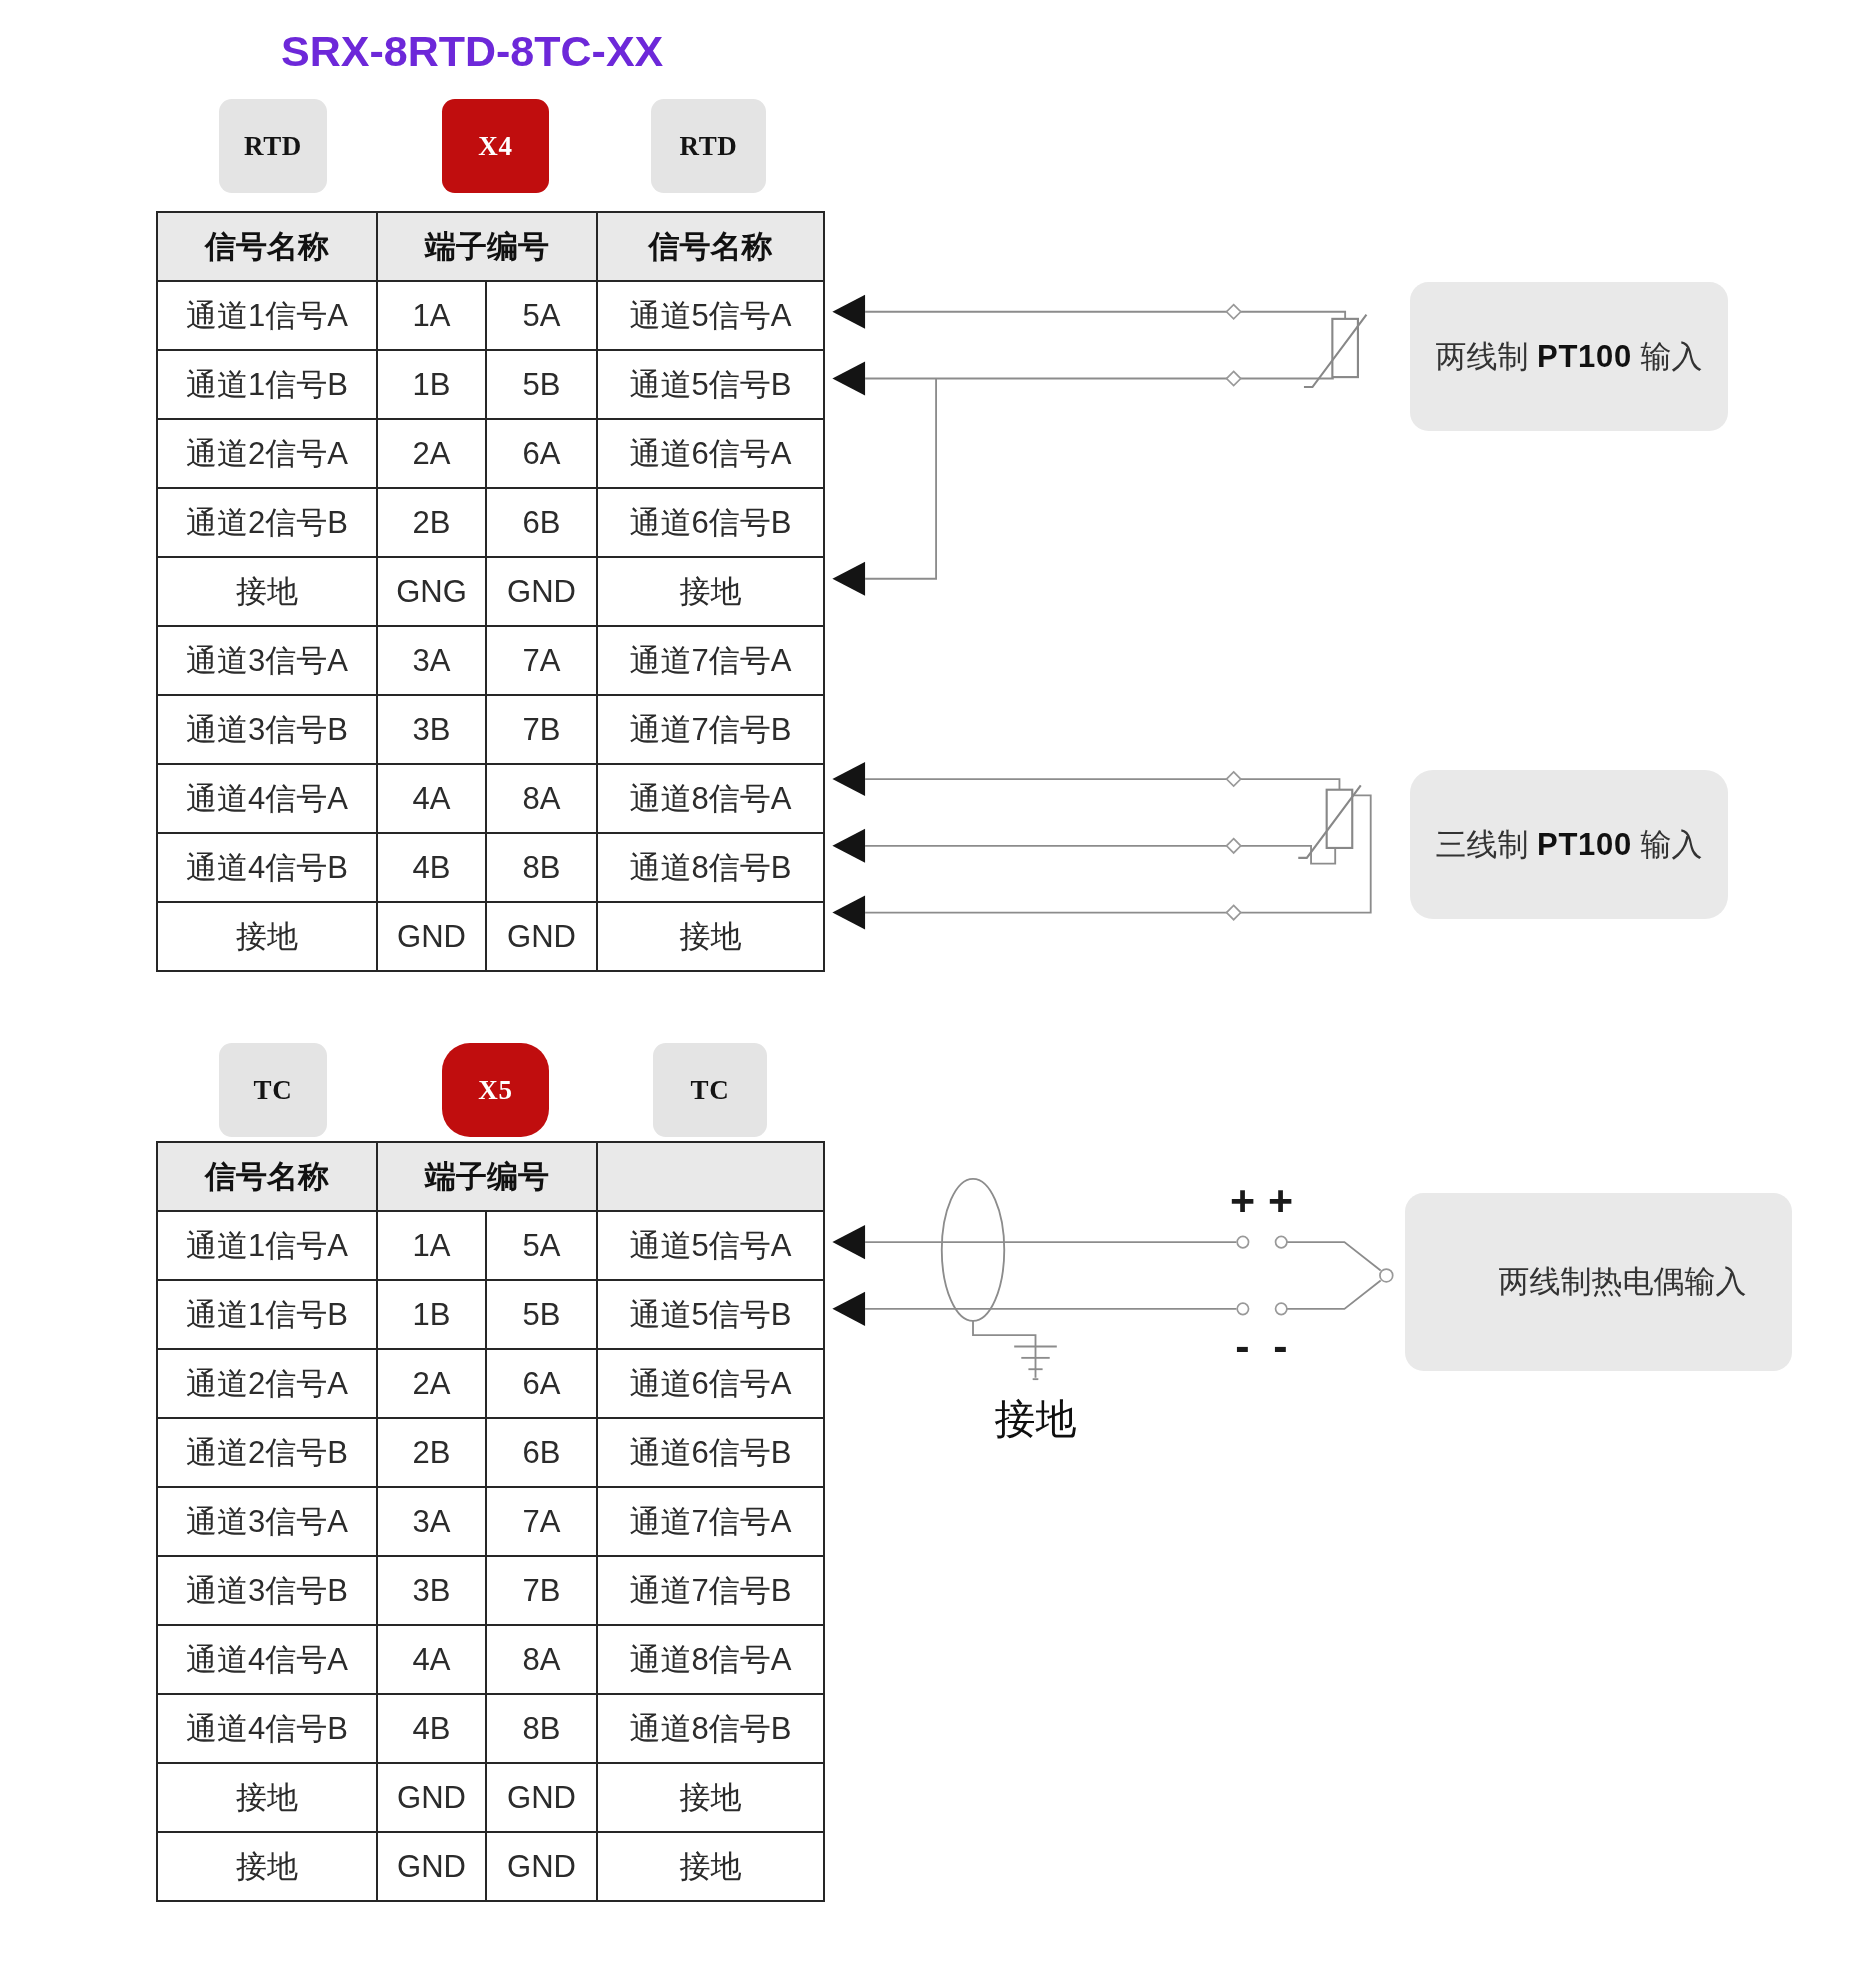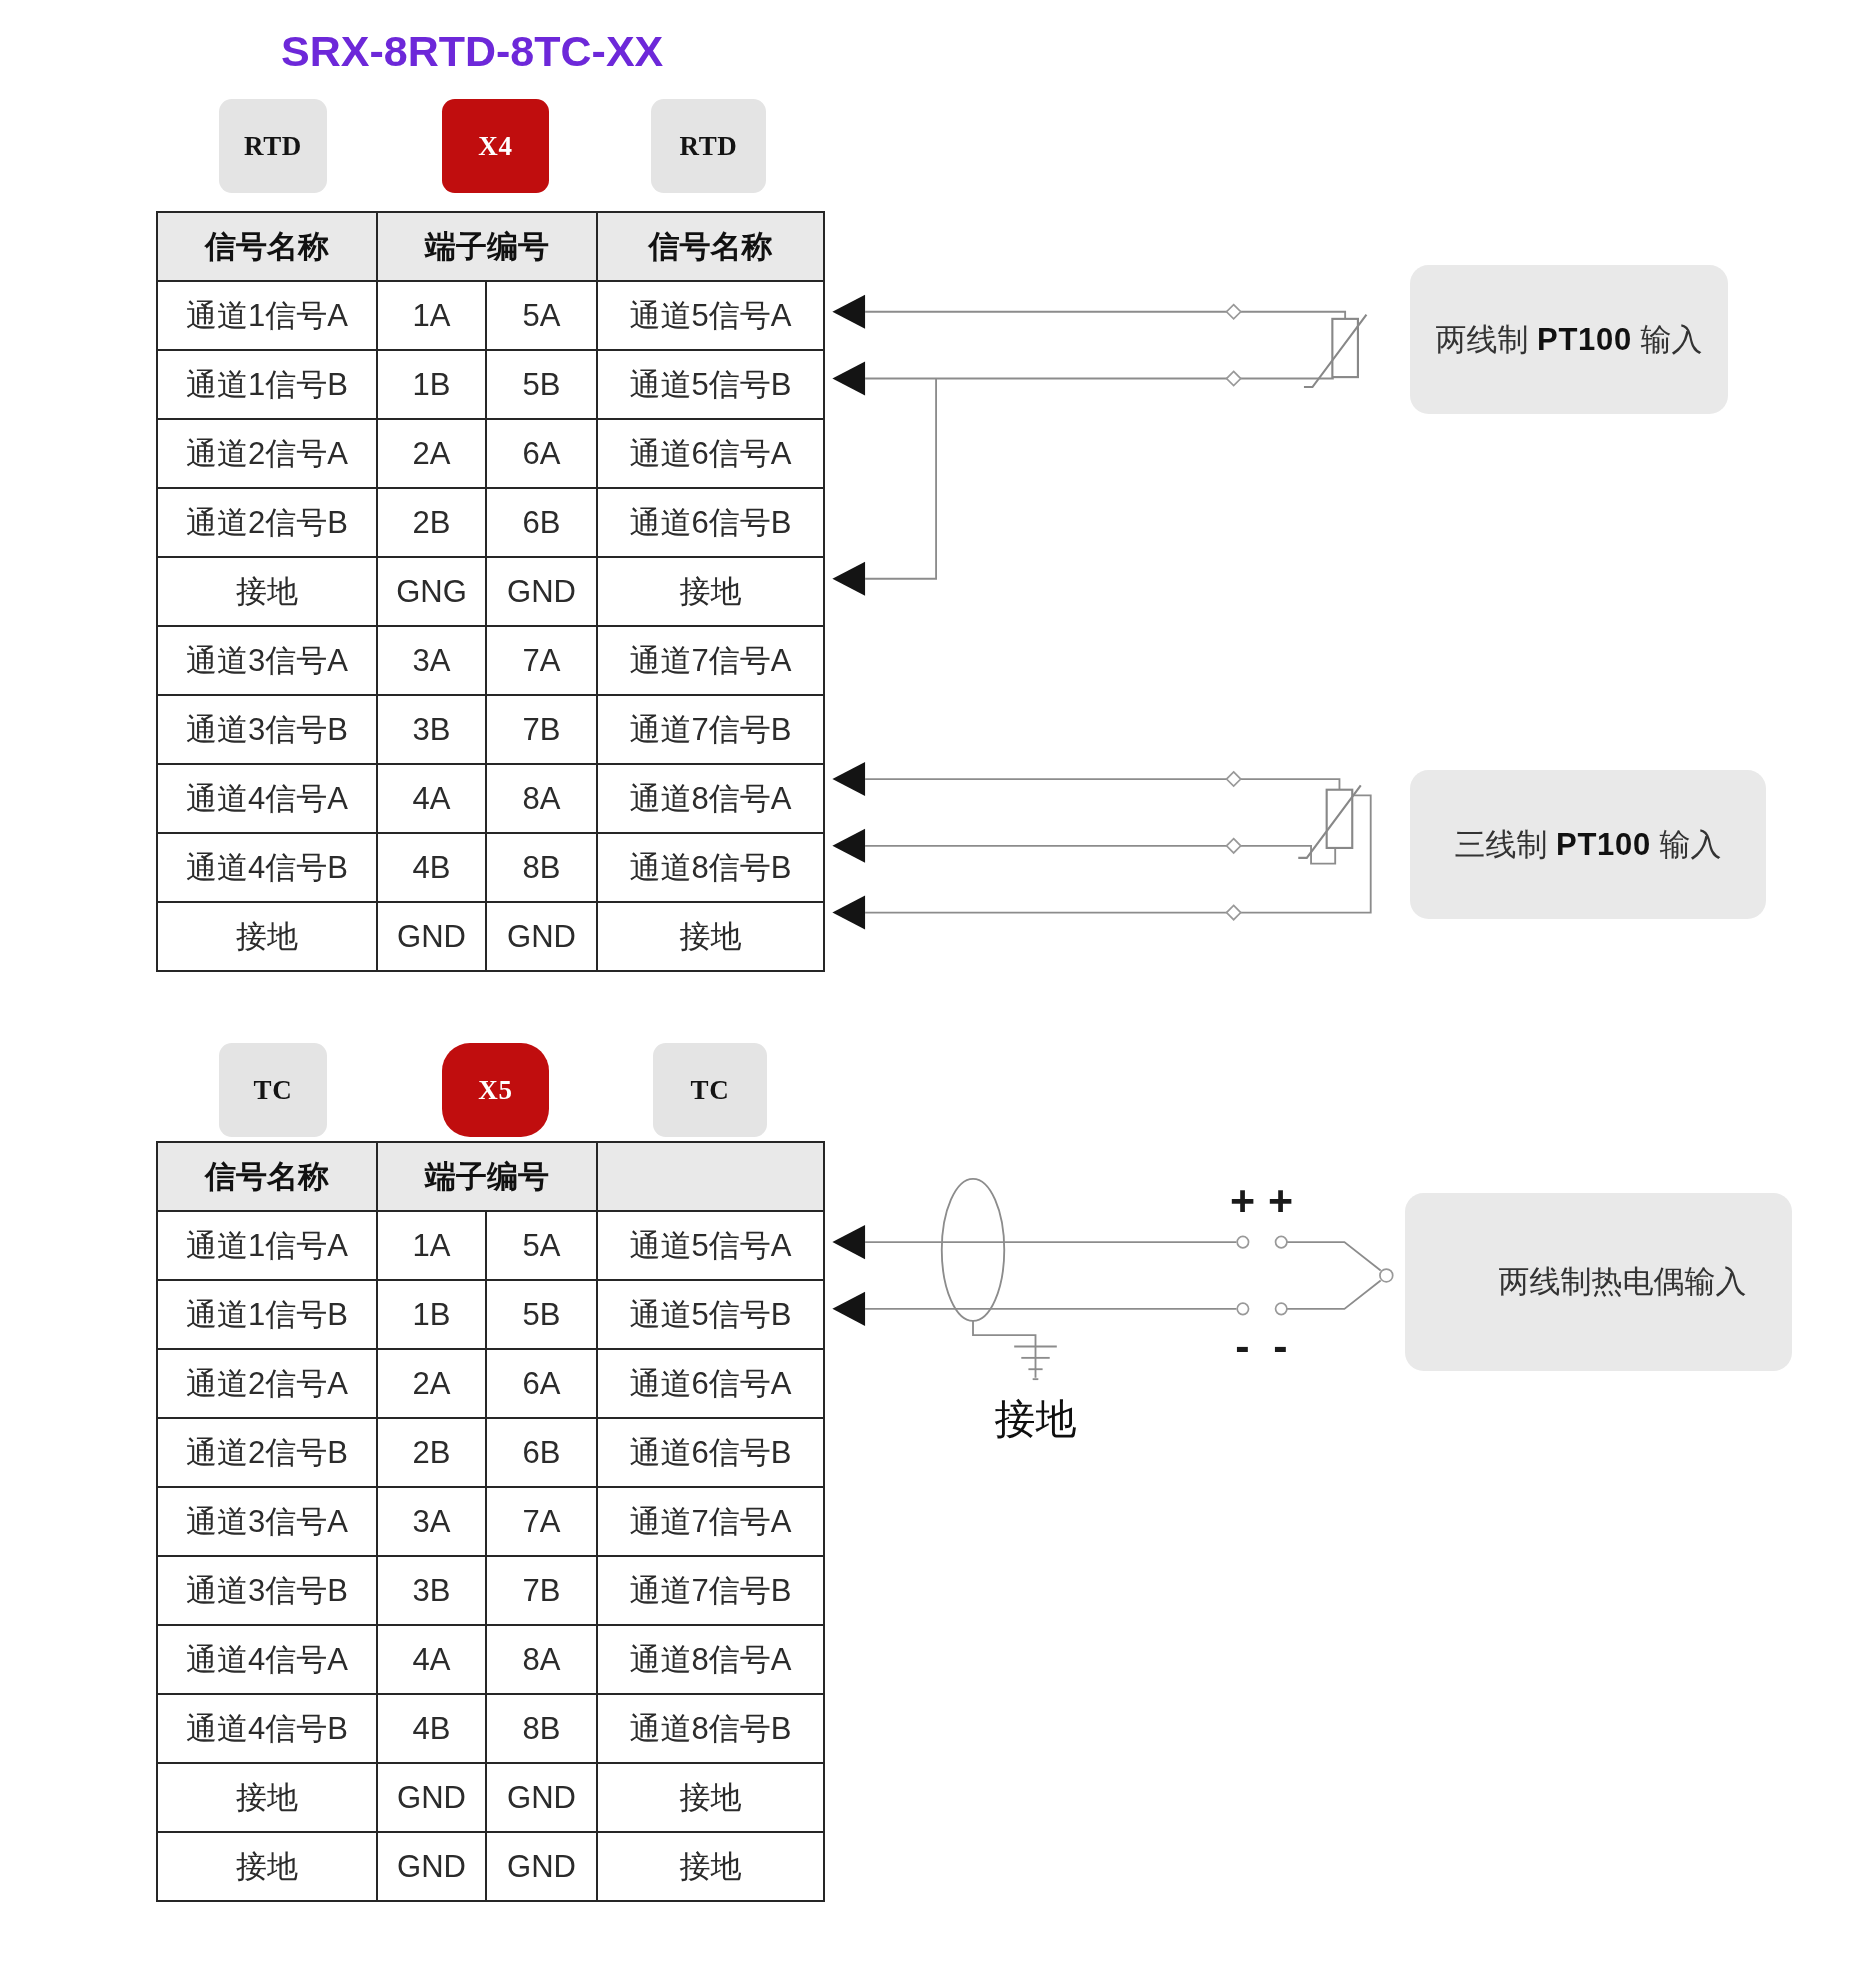--- a/index.html
+++ b/index.html
@@ -267,25 +267,25 @@
       <g>
         <path class="wire" d="M1370 1860 V1880 H1458 V1940"></path>
         <path class="wire" d="M1428 1896 H1488"></path>
         <path class="wire" d="M1438 1912 H1478"></path>
         <path class="wire" d="M1448 1928 H1468"></path>
         <path class="wire" d="M1454 1942 H1462"></path>
       </g>
     </g>
   </svg>
 
-  <div class="annot" style="left:1410px;top:265px;width:318px;height:149px;">
+  <div class="annot" style="left:1410px;top:282px;width:318px;height:149px;">
     <span><span>两线制 </span><b>PT100</b><span> 输入</span></span>
   </div>
 
-  <div class="annot" style="left:1410px;top:770px;width:356px;height:149px;">
+  <div class="annot" style="left:1410px;top:770px;width:318px;height:149px;border-radius:23px;">
     <span><span>三线制 </span><b>PT100</b><span> 输入</span></span>
   </div>
 
   <div class="annot" style="left:1405px;top:1193px;width:339px;height:178px;padding-left:48px;">
     <span>两线制热电偶输入</span>
   </div>
 
   <div class="sign" style="left:1221px;top:1179px;">+</div>
   <div class="sign" style="left:1259px;top:1179px;">+</div>
   <div class="sign" style="left:1221px;top:1325px;">-</div>

